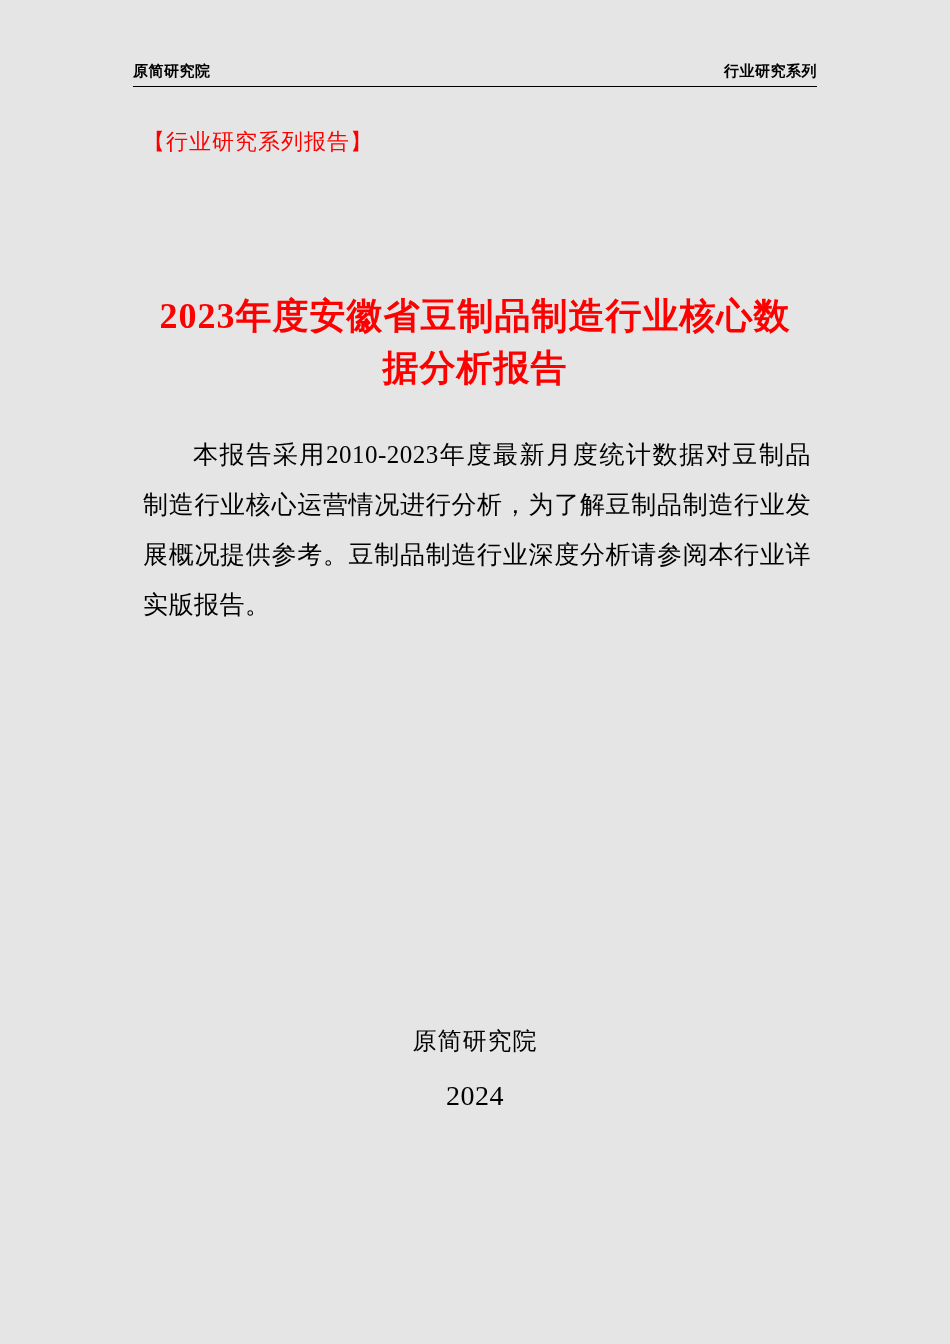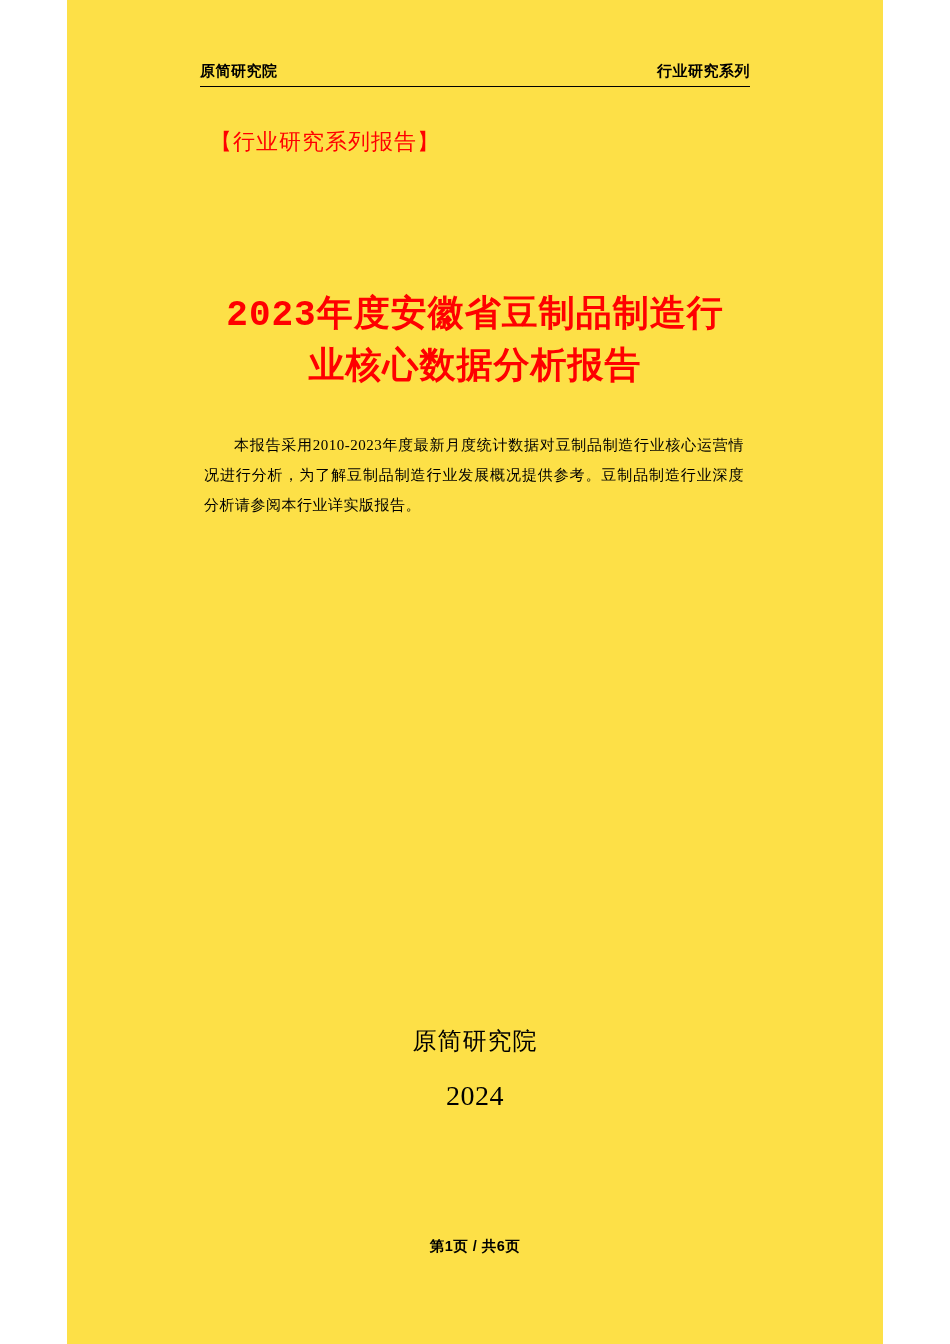--- a/index.html
+++ b/index.html
@@ -6,24 +6,24 @@
     margin: 0;
     padding: 0;
     background: #ffffff;
   }
   body {
     font-family: "Liberation Serif", serif;
     color: #000000;
   }
   .page {
     position: relative;
-    width: 816px;
+    width: 950px;
     height: 1344px;
     margin: 0 auto;
-    background: #fde047;
+    background: #e5e5e5;
     box-sizing: border-box;
     overflow: hidden;
   }
   .content {
     position: absolute;
     left: 133px;
     right: 133px;
     top: 0;
     bottom: 0;
   }
@@ -58,33 +58,33 @@
     letter-spacing: 1px;
   }
   
   .doc-title {
     position: absolute;
     left: 18px;
     right: 18px;
     top: 290px;
     text-align: center;
     color: #ff0000;
-    font-family: Liberation Mono, monospace;
+    font-family: Liberation Serif, serif;
     font-weight: bold;
     font-size: 36px;
     line-height: 1.45;
     letter-spacing: 1px;
   }
   
   .abstract {
     position: absolute;
-    left: 4px;
+    left: 10px;
     right: 6px;
     top: 430px;
-    font-size: 15px;
+    font-size: 25px;
     line-height: 2.0;
     text-align: justify;
     text-indent: 2em;
     letter-spacing: 0.5px;
   }
   
   .org {
     position: absolute;
     left: 0;
     right: 0;
@@ -128,16 +128,15 @@
 
     <div class="series-label">【行业研究系列报告】</div>
 
     <div class="doc-title">2023年度安徽省豆制品制造行业核心数据分析报告</div>
 
     <div class="abstract">本报告采用2010-2023年度最新月度统计数据对豆制品制造行业核心运营情况进行分析，为了解豆制品制造行业发展概况提供参考。豆制品制造行业深度分析请参阅本行业详实版报告。</div>
 
     <div class="org">原简研究院</div>
     <div class="year">2024</div>
 
-    <div class="page-number">第1页 / 共6页</div>
 
   </div>
 </div>
 
 </body></html>

